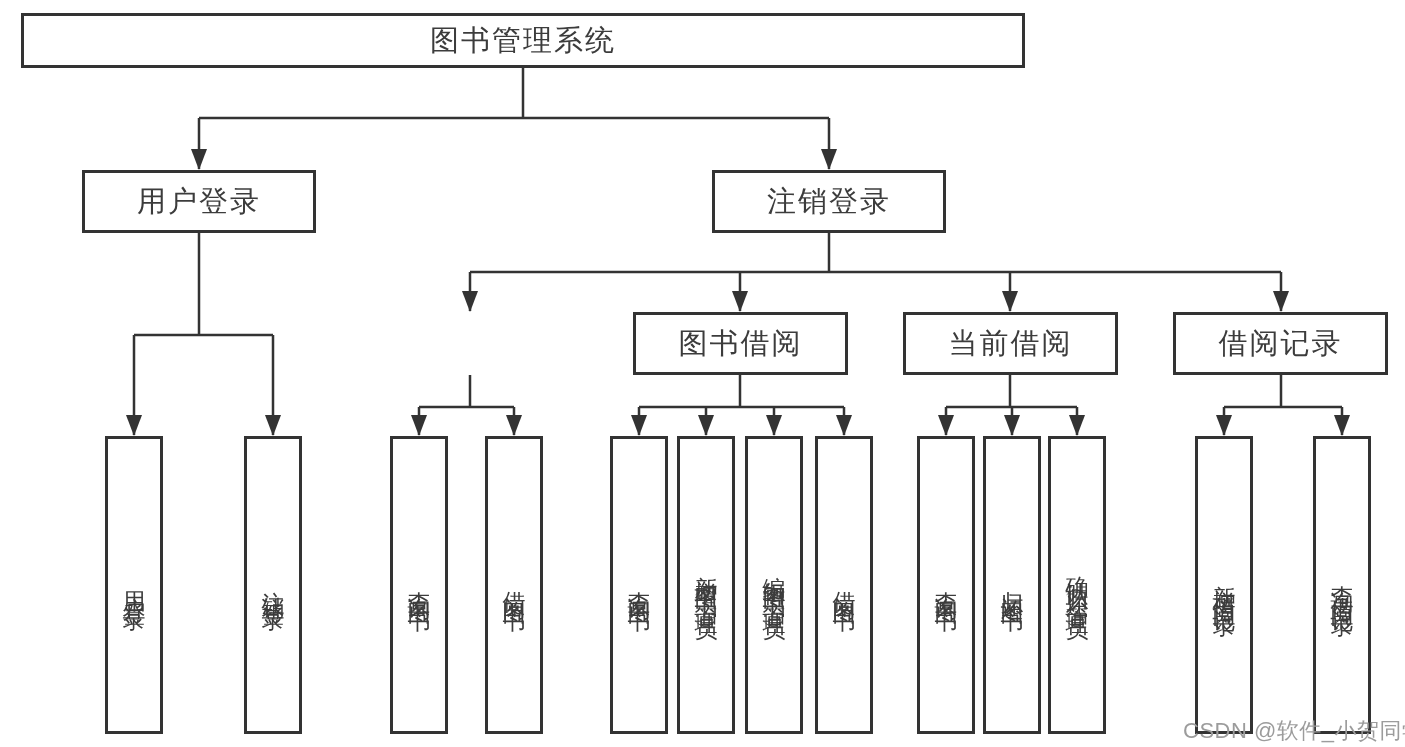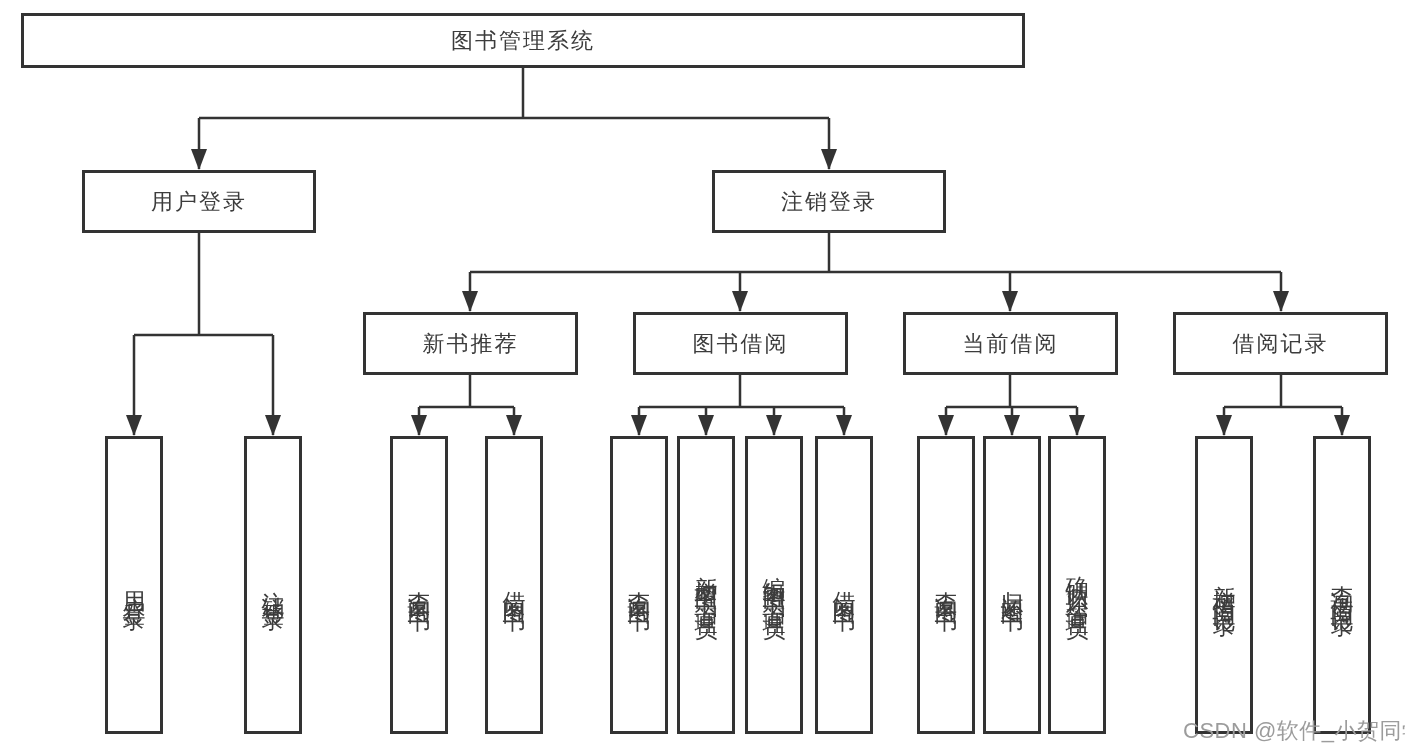--- a/index.html
+++ b/index.html
@@ -27,21 +27,21 @@
   }
   .node{
     position:absolute;z-index:2;
     box-sizing:border-box;
     background:var(--bg);
     border:3px solid var(--line);
     display:flex;align-items:center;justify-content:center;
     color:var(--text);
   }
   .hbox .label{
-    font-size:22px;letter-spacing:2px;color:var(--text);white-space:nowrap;
+    font-size:29px;letter-spacing:2px;color:var(--text);white-space:nowrap;
   }
   .vbox{
     width:58px;height:298px;
   }
   .vbox .label{
     writing-mode:vertical-rl;
     text-orientation:mixed;
     font-size:23px;letter-spacing:6px;line-height:1;
     color:var(--text);
   }
@@ -98,23 +98,20 @@
     <span class="label">图书管理系统</span>
   </div>
 
   <div class="node hbox" style="left:82px;top:170px;width:234px;height:63px;">
     <span class="label">用户登录</span>
   </div>
   <div class="node hbox" style="left:712px;top:170px;width:234px;height:63px;">
     <span class="label">注销登录</span>
   </div>
 
-  <div class="node hbox" style="left:363px;top:312px;width:215px;height:63px;">
-    <span class="label">新书推荐</span>
-  </div>
   <div class="node hbox" style="left:633px;top:312px;width:215px;height:63px;">
     <span class="label">图书借阅</span>
   </div>
   <div class="node hbox" style="left:903px;top:312px;width:215px;height:63px;justify-content:center;">
     <span class="label">当前借阅</span>
   </div>
   <div class="node hbox" style="left:1173px;top:312px;width:215px;height:63px;">
     <span class="label">借阅记录</span>
   </div>
 

